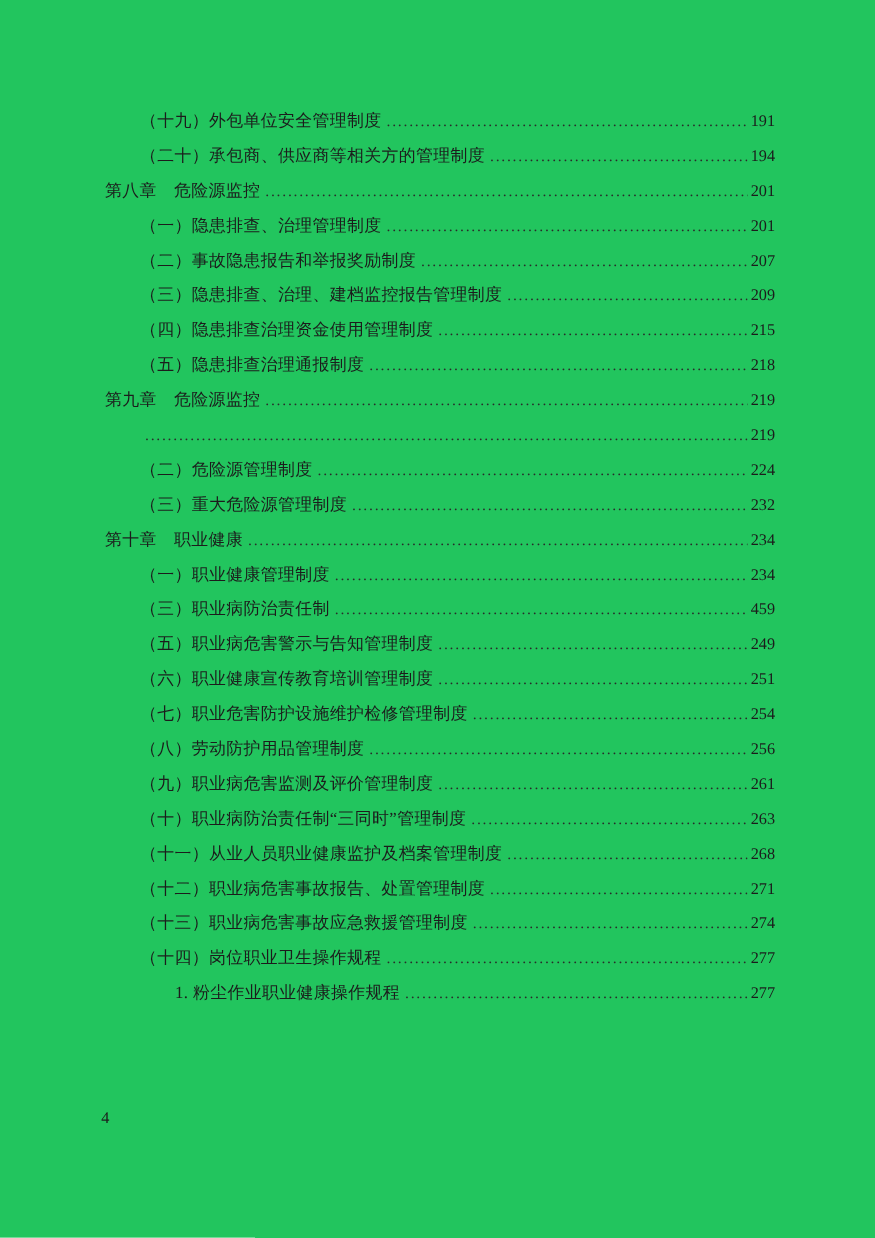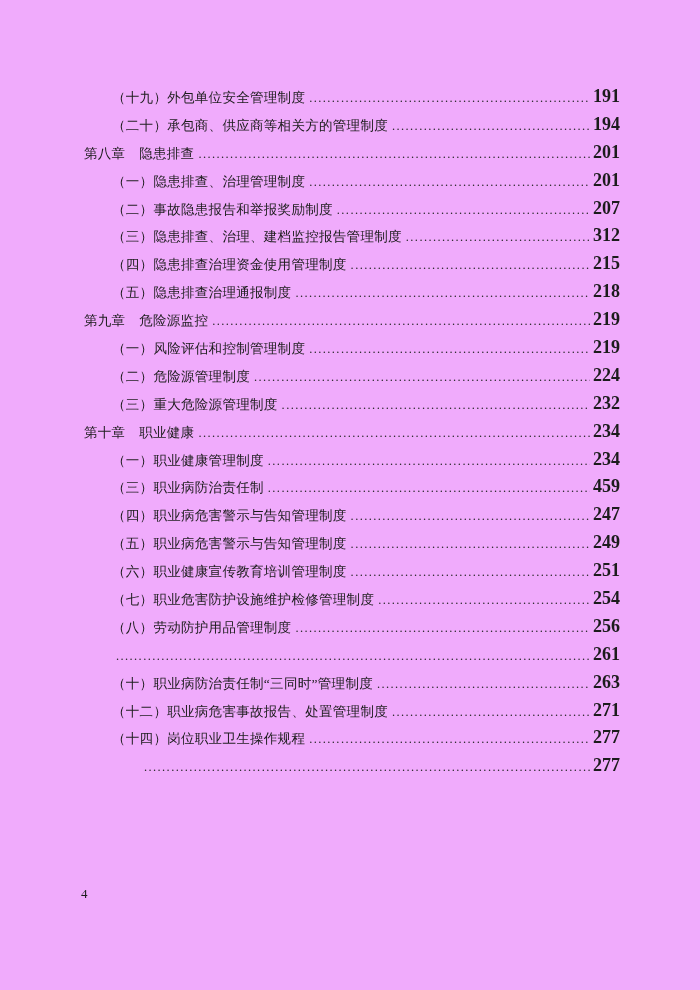--- a/index.html
+++ b/index.html
@@ -11,21 +11,21 @@
     width: 700px;
     height: 990px;
     font-family: "Liberation Serif", "DejaVu Serif", serif;
     color: #1c1c1c;
     position: relative;
     overflow: hidden;
   }
   .page {
     position: absolute;
     inset: 0;
-    background: #f0abfc;
+    background: #22c55e;
   }
   .toc {
     position: absolute;
     top: 83px;
     left: 84px;
     right: 80px;
   }
   .toc-row {
     display: flex;
     align-items: baseline;
@@ -48,22 +48,21 @@
     white-space: nowrap;
     font-size: 12.5px;
     letter-spacing: 1.4px;
     color: #2a2a2a;
   }
   .toc-dots::after {
     content: "................................................................................................................................................................................................................................";
   }
   .toc-page {
     flex: 0 0 auto;
-    font-size: 18px;
-    font-weight: bold;
+    font-size: 13px;
   }
   .footer-page-number {
     position: absolute;
     left: 81px;
     top: 886px;
     font-size: 13px;
     line-height: 16px;
   }
 </style>
 </head>
@@ -76,56 +75,55 @@
     <span class="toc-title">（十九）外包单位安全管理制度</span>
     <span class="toc-dots"></span>
     <span class="toc-page">191</span>
   </div>
       <div class="toc-row level-section">
     <span class="toc-title">（二十）承包商、供应商等相关方的管理制度</span>
     <span class="toc-dots"></span>
     <span class="toc-page">194</span>
   </div>
       <div class="toc-row level-chapter">
-    <span class="toc-title">第八章　隐患排查</span>
+    <span class="toc-title">第八章　危险源监控</span>
     <span class="toc-dots"></span>
     <span class="toc-page">201</span>
   </div>
       <div class="toc-row level-section">
     <span class="toc-title">（一）隐患排查、治理管理制度</span>
     <span class="toc-dots"></span>
     <span class="toc-page">201</span>
   </div>
       <div class="toc-row level-section">
     <span class="toc-title">（二）事故隐患报告和举报奖励制度</span>
     <span class="toc-dots"></span>
     <span class="toc-page">207</span>
   </div>
       <div class="toc-row level-section">
     <span class="toc-title">（三）隐患排查、治理、建档监控报告管理制度</span>
     <span class="toc-dots"></span>
-    <span class="toc-page">312</span>
+    <span class="toc-page">209</span>
   </div>
       <div class="toc-row level-section">
     <span class="toc-title">（四）隐患排查治理资金使用管理制度</span>
     <span class="toc-dots"></span>
     <span class="toc-page">215</span>
   </div>
       <div class="toc-row level-section">
     <span class="toc-title">（五）隐患排查治理通报制度</span>
     <span class="toc-dots"></span>
     <span class="toc-page">218</span>
   </div>
       <div class="toc-row level-chapter">
     <span class="toc-title">第九章　危险源监控</span>
     <span class="toc-dots"></span>
     <span class="toc-page">219</span>
   </div>
       <div class="toc-row level-section">
-    <span class="toc-title">（一）风险评估和控制管理制度</span>
     <span class="toc-dots"></span>
     <span class="toc-page">219</span>
   </div>
       <div class="toc-row level-section">
     <span class="toc-title">（二）危险源管理制度</span>
     <span class="toc-dots"></span>
     <span class="toc-page">224</span>
   </div>
       <div class="toc-row level-section">
     <span class="toc-title">（三）重大危险源管理制度</span>
@@ -141,64 +139,71 @@
     <span class="toc-title">（一）职业健康管理制度</span>
     <span class="toc-dots"></span>
     <span class="toc-page">234</span>
   </div>
       <div class="toc-row level-section">
     <span class="toc-title">（三）职业病防治责任制</span>
     <span class="toc-dots"></span>
     <span class="toc-page">459</span>
   </div>
       <div class="toc-row level-section">
-    <span class="toc-title">（四）职业病危害警示与告知管理制度</span>
-    <span class="toc-dots"></span>
-    <span class="toc-page">247</span>
-  </div>
-      <div class="toc-row level-section">
     <span class="toc-title">（五）职业病危害警示与告知管理制度</span>
     <span class="toc-dots"></span>
     <span class="toc-page">249</span>
   </div>
       <div class="toc-row level-section">
     <span class="toc-title">（六）职业健康宣传教育培训管理制度</span>
     <span class="toc-dots"></span>
     <span class="toc-page">251</span>
   </div>
       <div class="toc-row level-section">
     <span class="toc-title">（七）职业危害防护设施维护检修管理制度</span>
     <span class="toc-dots"></span>
     <span class="toc-page">254</span>
   </div>
       <div class="toc-row level-section">
     <span class="toc-title">（八）劳动防护用品管理制度</span>
     <span class="toc-dots"></span>
     <span class="toc-page">256</span>
   </div>
       <div class="toc-row level-section">
+    <span class="toc-title">（九）职业病危害监测及评价管理制度</span>
     <span class="toc-dots"></span>
     <span class="toc-page">261</span>
   </div>
       <div class="toc-row level-section">
     <span class="toc-title">（十）职业病防治责任制“三同时”管理制度</span>
     <span class="toc-dots"></span>
     <span class="toc-page">263</span>
   </div>
       <div class="toc-row level-section">
+    <span class="toc-title">（十一）从业人员职业健康监护及档案管理制度</span>
+    <span class="toc-dots"></span>
+    <span class="toc-page">268</span>
+  </div>
+      <div class="toc-row level-section">
     <span class="toc-title">（十二）职业病危害事故报告、处置管理制度</span>
     <span class="toc-dots"></span>
     <span class="toc-page">271</span>
   </div>
       <div class="toc-row level-section">
+    <span class="toc-title">（十三）职业病危害事故应急救援管理制度</span>
+    <span class="toc-dots"></span>
+    <span class="toc-page">274</span>
+  </div>
+      <div class="toc-row level-section">
     <span class="toc-title">（十四）岗位职业卫生操作规程</span>
     <span class="toc-dots"></span>
     <span class="toc-page">277</span>
   </div>
       <div class="toc-row level-item">
+    <span class="toc-title">1. 粉尘作业职业健康操作规程</span>
     <span class="toc-dots"></span>
     <span class="toc-page">277</span>
   </div>
     </div>
 
   <div class="footer-page-number">4</div>
 
 </div>
 
 </body></html>

